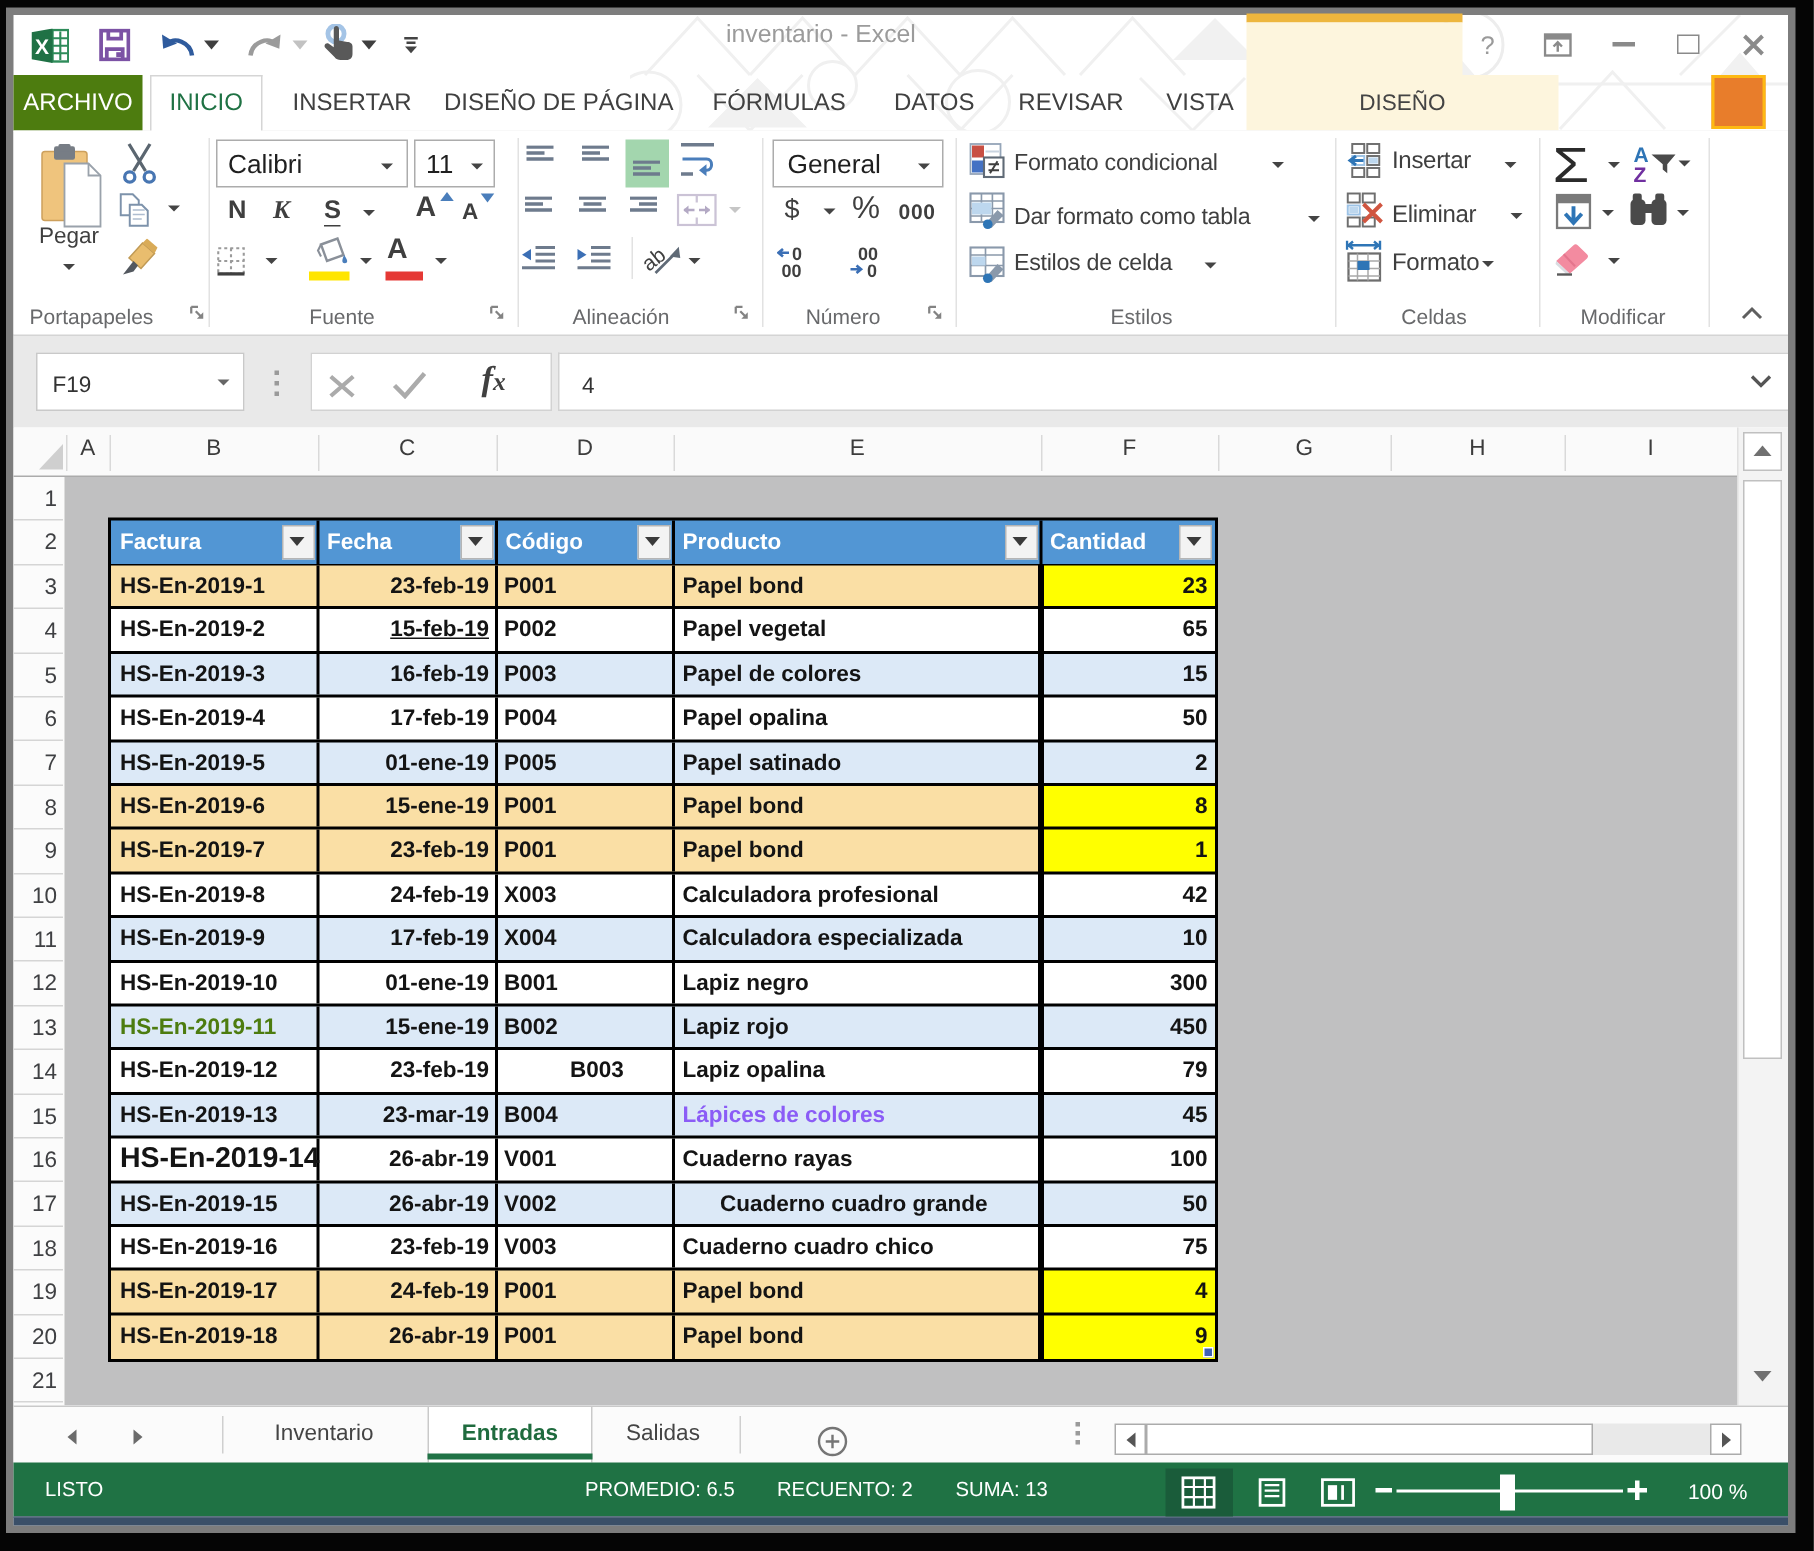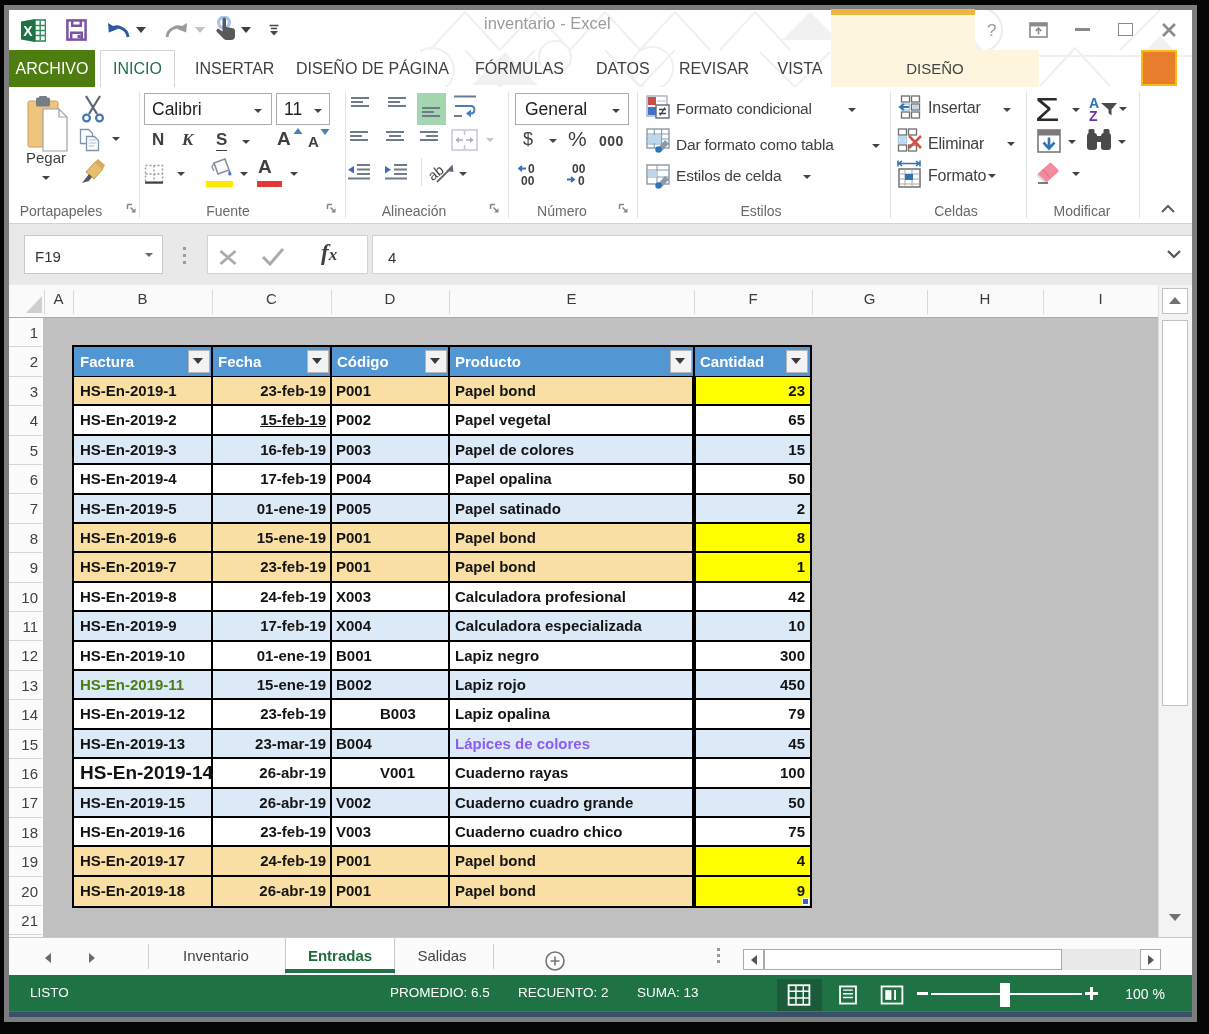--- a/index.html
+++ b/index.html
@@ -598,33 +598,33 @@
 <div class="ab" style="left:455px;top:729.8px;height:27.4px;line-height:27.4px;font-size:15px;font-weight:bold;color:#8b5cf6;">Lápices de colores</div>
 <div class="ab" style="left:694px;top:729.8px;width:111px;height:27.4px;line-height:27.4px;text-align:right;font-size:15px;font-weight:bold;color:#141414;">45</div>
 <div class="ab" style="left:74px;top:759.2px;width:618px;height:27.4px;background:#ffffff"></div>
 <div class="ab" style="left:696px;top:759.2px;width:114px;height:27.4px;background:#ffffff"></div>
 <div class="ab" style="left:211px;top:759.2px;width:2px;height:27.4px;background:#000"></div>
 <div class="ab" style="left:330px;top:759.2px;width:2px;height:27.4px;background:#000"></div>
 <div class="ab" style="left:448px;top:759.2px;width:2px;height:27.4px;background:#000"></div>
 <div class="ab" style="left:693px;top:759.2px;width:3px;height:27.4px;background:#000"></div>
 <div class="ab" style="left:80px;top:759.2px;height:15px;line-height:27.4px;font-size:19px;font-weight:bold;color:#141414;">HS-En-2019-14</div>
 <div class="ab" style="left:212px;top:759.2px;width:114px;height:27.4px;line-height:27.4px;text-align:right;font-size:15px;font-weight:bold;color:#141414;">26-abr-19</div>
-<div class="ab" style="left:336px;top:759.2px;height:27.4px;line-height:27.4px;font-size:15px;font-weight:bold;color:#141414;margin-left:44px;">V001</div>
+<div class="ab" style="left:336px;top:759.2px;height:27.4px;line-height:27.4px;font-size:15px;font-weight:bold;color:#141414;">V001</div>
 <div class="ab" style="left:455px;top:759.2px;height:27.4px;line-height:27.4px;font-size:15px;font-weight:bold;color:#141414;">Cuaderno rayas</div>
 <div class="ab" style="left:694px;top:759.2px;width:111px;height:27.4px;line-height:27.4px;text-align:right;font-size:15px;font-weight:bold;color:#141414;">100</div>
 <div class="ab" style="left:74px;top:788.6px;width:618px;height:27.4px;background:#dce9f7"></div>
 <div class="ab" style="left:696px;top:788.6px;width:114px;height:27.4px;background:#dce9f7"></div>
 <div class="ab" style="left:211px;top:788.6px;width:2px;height:27.4px;background:#000"></div>
 <div class="ab" style="left:330px;top:788.6px;width:2px;height:27.4px;background:#000"></div>
 <div class="ab" style="left:448px;top:788.6px;width:2px;height:27.4px;background:#000"></div>
 <div class="ab" style="left:693px;top:788.6px;width:3px;height:27.4px;background:#000"></div>
 <div class="ab" style="left:80px;top:788.6px;height:27.4px;line-height:27.4px;font-size:15px;font-weight:bold;color:#141414;">HS-En-2019-15</div>
 <div class="ab" style="left:212px;top:788.6px;width:114px;height:27.4px;line-height:27.4px;text-align:right;font-size:15px;font-weight:bold;color:#141414;">26-abr-19</div>
 <div class="ab" style="left:336px;top:788.6px;height:27.4px;line-height:27.4px;font-size:15px;font-weight:bold;color:#141414;">V002</div>
-<div class="ab" style="left:455px;top:788.6px;height:27.4px;line-height:27.4px;font-size:15px;font-weight:bold;color:#141414;">Cuaderno cuadro grande</div>
+<div class="ab" style="left:480px;top:788.6px;height:27.4px;line-height:27.4px;font-size:15px;font-weight:bold;color:#141414;">Cuaderno cuadro grande</div>
 <div class="ab" style="left:694px;top:788.6px;width:111px;height:27.4px;line-height:27.4px;text-align:right;font-size:15px;font-weight:bold;color:#141414;">50</div>
 <div class="ab" style="left:74px;top:818.0px;width:618px;height:27.4px;background:#ffffff"></div>
 <div class="ab" style="left:696px;top:818.0px;width:114px;height:27.4px;background:#ffffff"></div>
 <div class="ab" style="left:211px;top:818.0px;width:2px;height:27.4px;background:#000"></div>
 <div class="ab" style="left:330px;top:818.0px;width:2px;height:27.4px;background:#000"></div>
 <div class="ab" style="left:448px;top:818.0px;width:2px;height:27.4px;background:#000"></div>
 <div class="ab" style="left:693px;top:818.0px;width:3px;height:27.4px;background:#000"></div>
 <div class="ab" style="left:80px;top:818.0px;height:27.4px;line-height:27.4px;font-size:15px;font-weight:bold;color:#141414;">HS-En-2019-16</div>
 <div class="ab" style="left:212px;top:818.0px;width:114px;height:27.4px;line-height:27.4px;text-align:right;font-size:15px;font-weight:bold;color:#141414;">23-feb-19</div>
 <div class="ab" style="left:336px;top:818.0px;height:27.4px;line-height:27.4px;font-size:15px;font-weight:bold;color:#141414;">V003</div>

